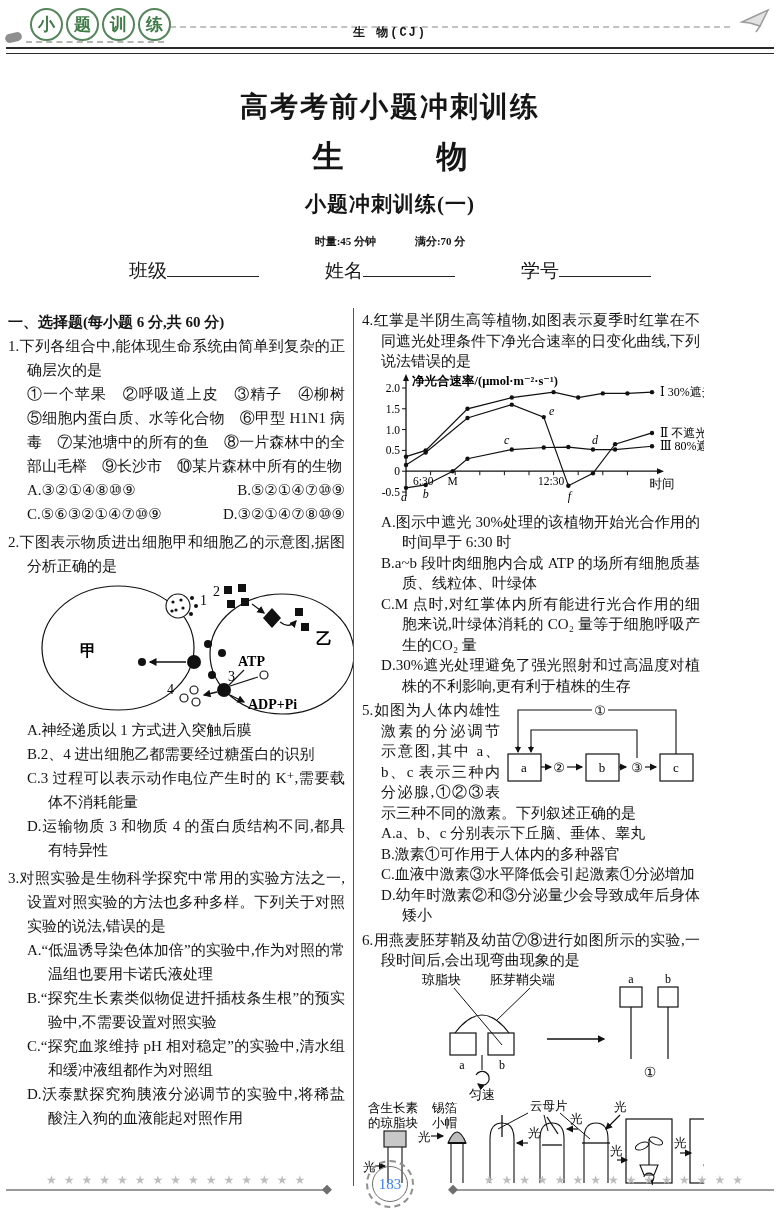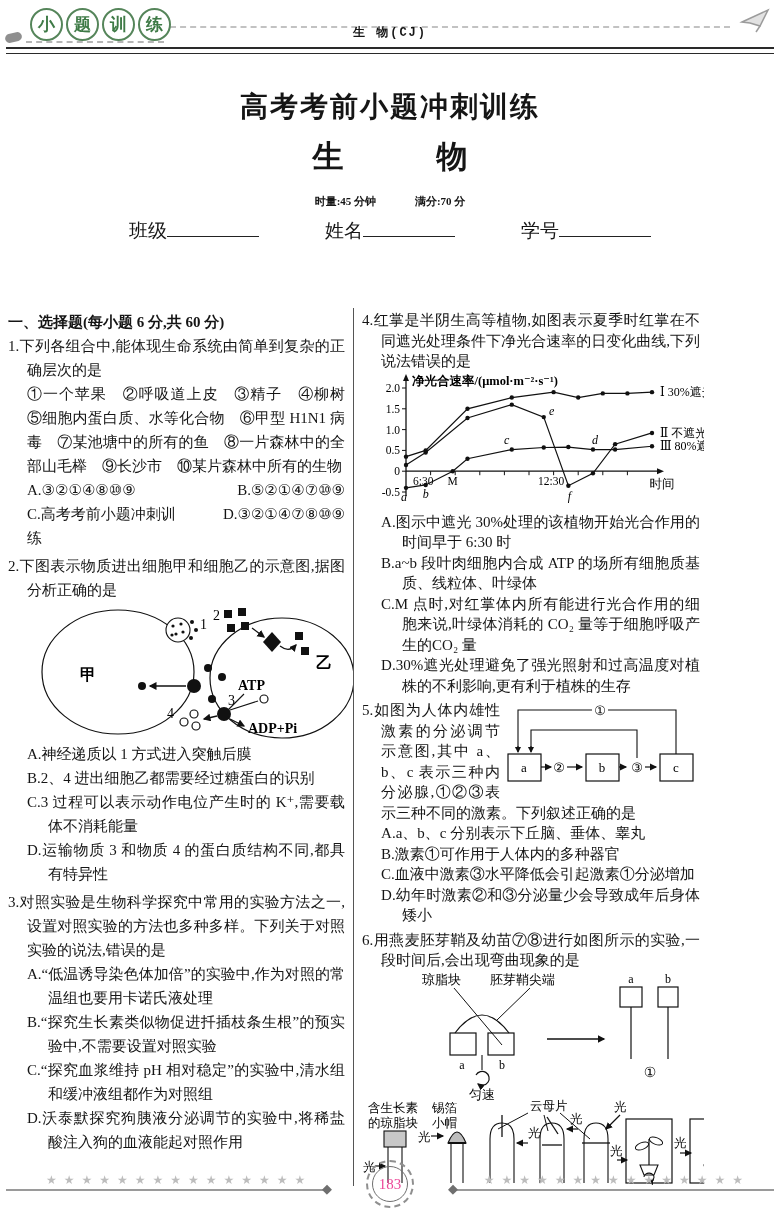--- a/index.html
+++ b/index.html
@@ -53,21 +53,21 @@
   .f-dia-r { position:absolute; bottom:12px; right:322px; color:#6f6f6f; font-size:13px; }
   .f-stars-l { position:absolute; bottom:21px; left:46px;  color:#bdbdbd; font-size:12px; letter-spacing:7px; white-space:nowrap; }
   .f-stars-r { position:absolute; bottom:21px; right:30px; color:#bdbdbd; font-size:12px; letter-spacing:7px; white-space:nowrap; }
   .f-badge {
     position:absolute; left:50%; bottom:1px; transform:translateX(-50%);
     width:44px; height:44px; border:2px dashed #8f8f8f; border-radius:50%;
     display:flex; align-items:center; justify-content:center;
   }
   .f-badge-inner {
     width:34px; height:34px; border:1.5px solid #6f6f6f; border-radius:50%;
-    display:flex; align-items:center; justify-content:center; font-size:15px; color:#ec4899;
+    display:flex; align-items:center; justify-content:center; font-size:15px; color:#3b82f6;
   }
 </style>
 </head>
 <body>
 
 <div class="page">
 
   <div class="pen-blob"></div>
   <div class="logo">
     <div class="logo-circle">小</div>
@@ -79,20 +79,21 @@
   <div class="header-dash"></div>
   <svg class="plane" width="34" height="26" viewBox="0 0 34 26">
     <polygon points="4,14 30,2 22,18 12,15" fill="#e2e2e2" stroke="#9c9c9c" stroke-width="1.5"></polygon>
     <line x1="22" y1="18" x2="18" y2="24" stroke="#9c9c9c" stroke-width="1.5"></line>
   </svg>
   <div class="header-title">生  物(CJ)</div>
   <div class="rule"></div>
 
   <div class="t-main">高考考前小题冲刺训练</div>
   <div class="t-subject">生　　　物</div>
+  <div class="t-sub">小题冲刺训练(一)</div>
   <div class="t-info">
     <span>时量:45 分钟</span>
     <span>满分:70 分</span>
   </div>
   <div class="t-fill">
     <span><span>班级</span><span class="u"></span></span>
     <span><span>姓名</span><span class="u"></span></span>
     <span><span>学号</span><span class="u"></span></span>
   </div>
 
@@ -101,21 +102,21 @@
     <div class="col col-left">
       <div class="sec">一、选择题(每小题 6 分,共 60 分)</div>
 
       <div class="q">1.下列各组合中,能体现生命系统由简单到复杂的正确层次的是</div>
       <div class="qcont">①一个苹果　②呼吸道上皮　③精子　④柳树　⑤细胞内蛋白质、水等化合物　⑥甲型 H1N1 病毒　⑦某池塘中的所有的鱼　⑧一片森林中的全部山毛榉　⑨长沙市　⑩某片森林中所有的生物</div>
       <div class="optrow">
         <span>A.③②①④⑧⑩⑨</span>
         <span>B.⑤②①④⑦⑩⑨</span>
       </div>
       <div class="optrow">
-        <span>C.高考考前小题冲刺训练</span>
+        <span>C.⑤⑥③②①④⑦⑩⑨</span>
         <span>D.③②①④⑦⑧⑩⑨</span>
       </div>
 
       <div class="q mt4">2.下图表示物质进出细胞甲和细胞乙的示意图,据图分析正确的是</div>
 
       <svg class="diagram" width="330" height="140" viewBox="0 0 330 140" style="margin-left:24px">
         <defs>
           <marker id="arrQ2" markerWidth="7" markerHeight="7" refX="5" refY="3" orient="auto">
             <path d="M0,0 L6,3 L0,6 Z" fill="#111"></path>
           </marker>

